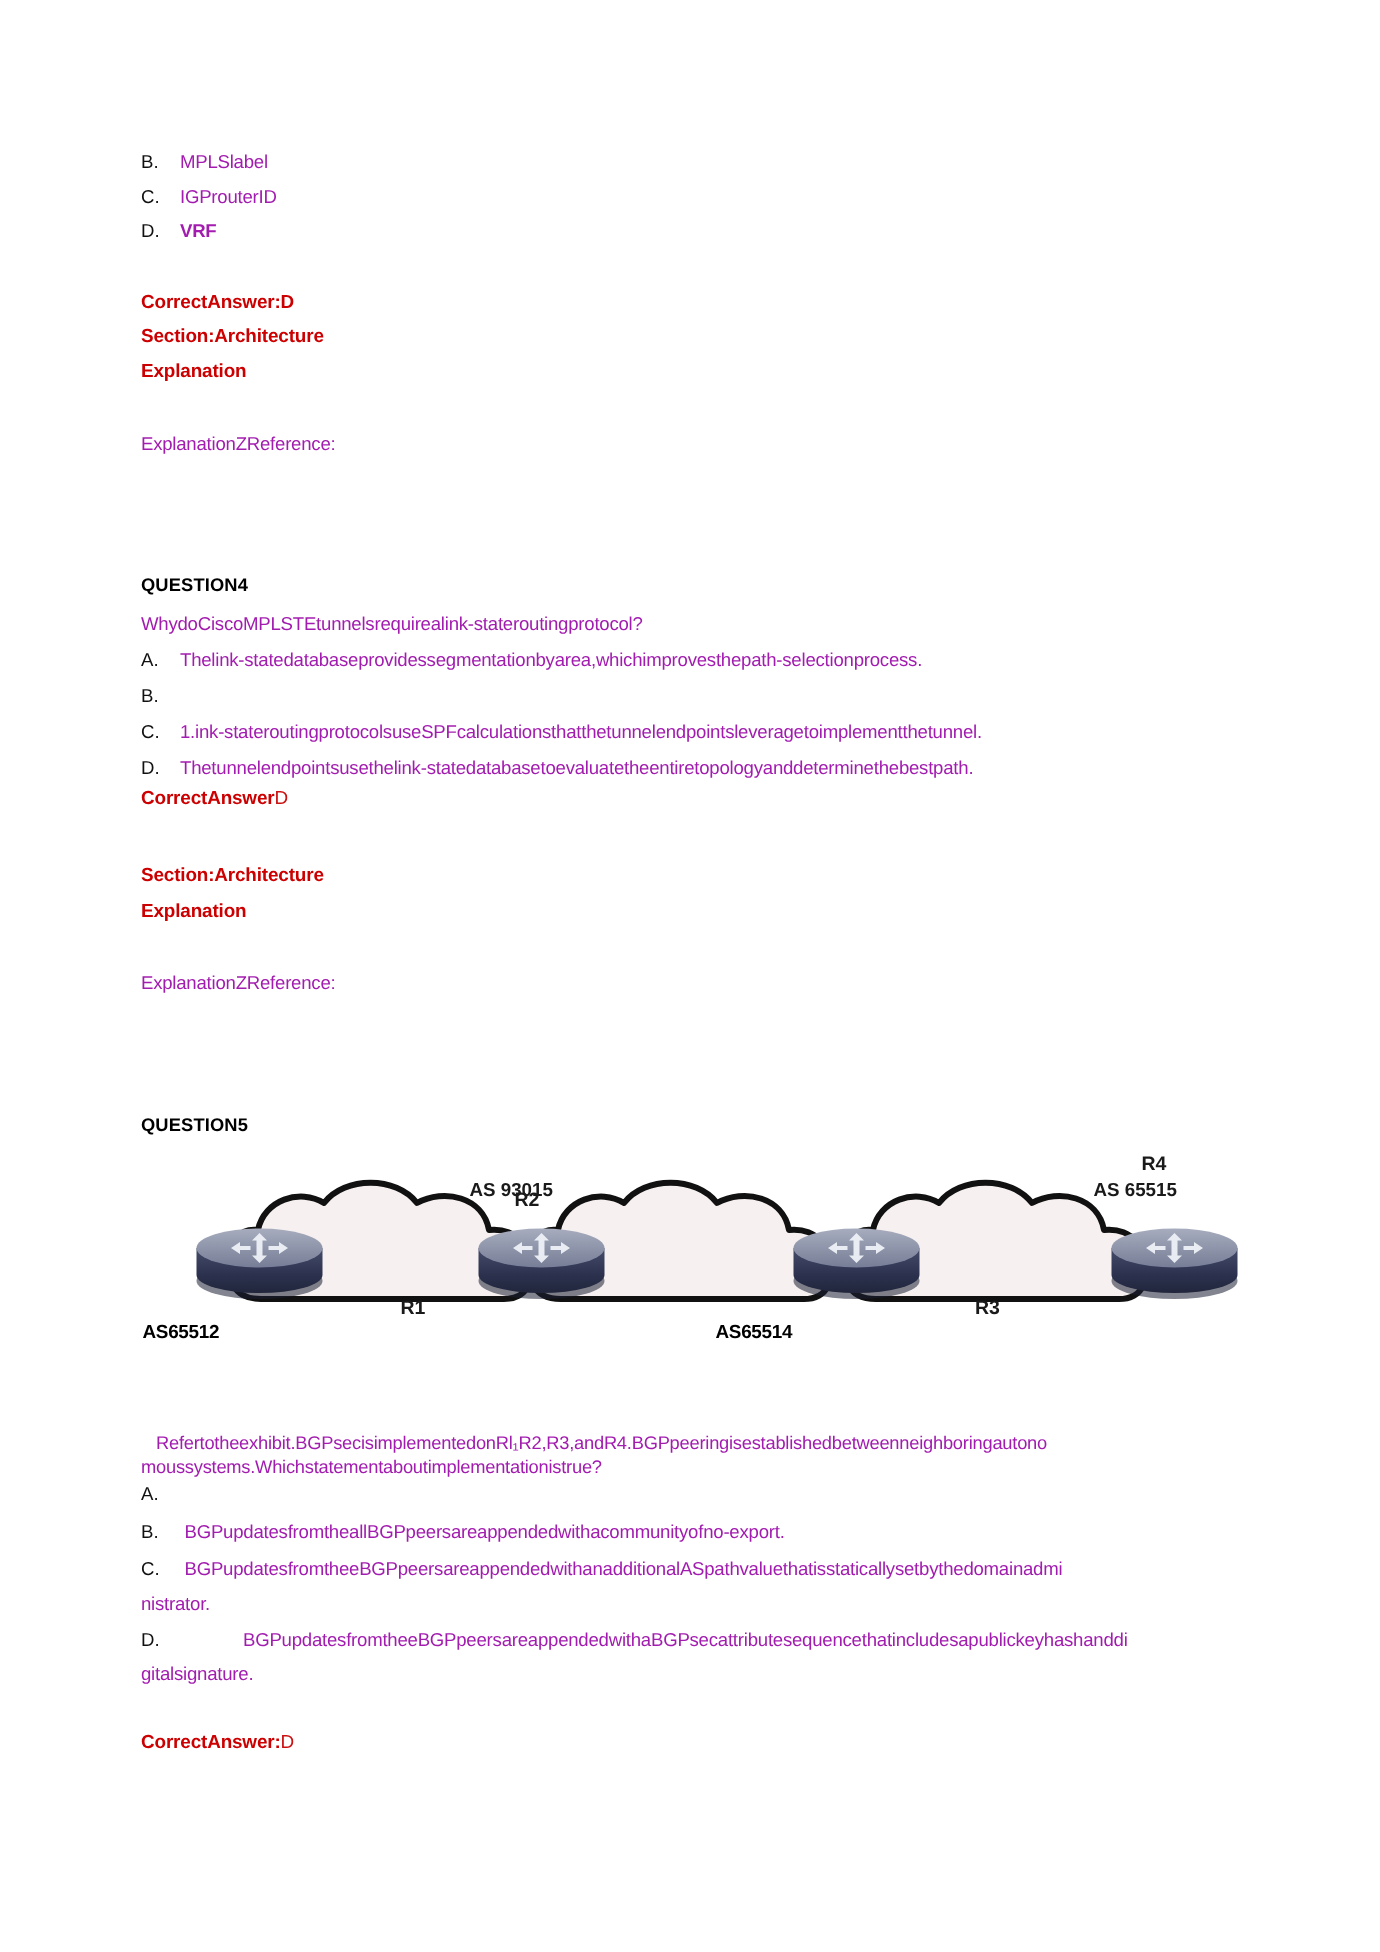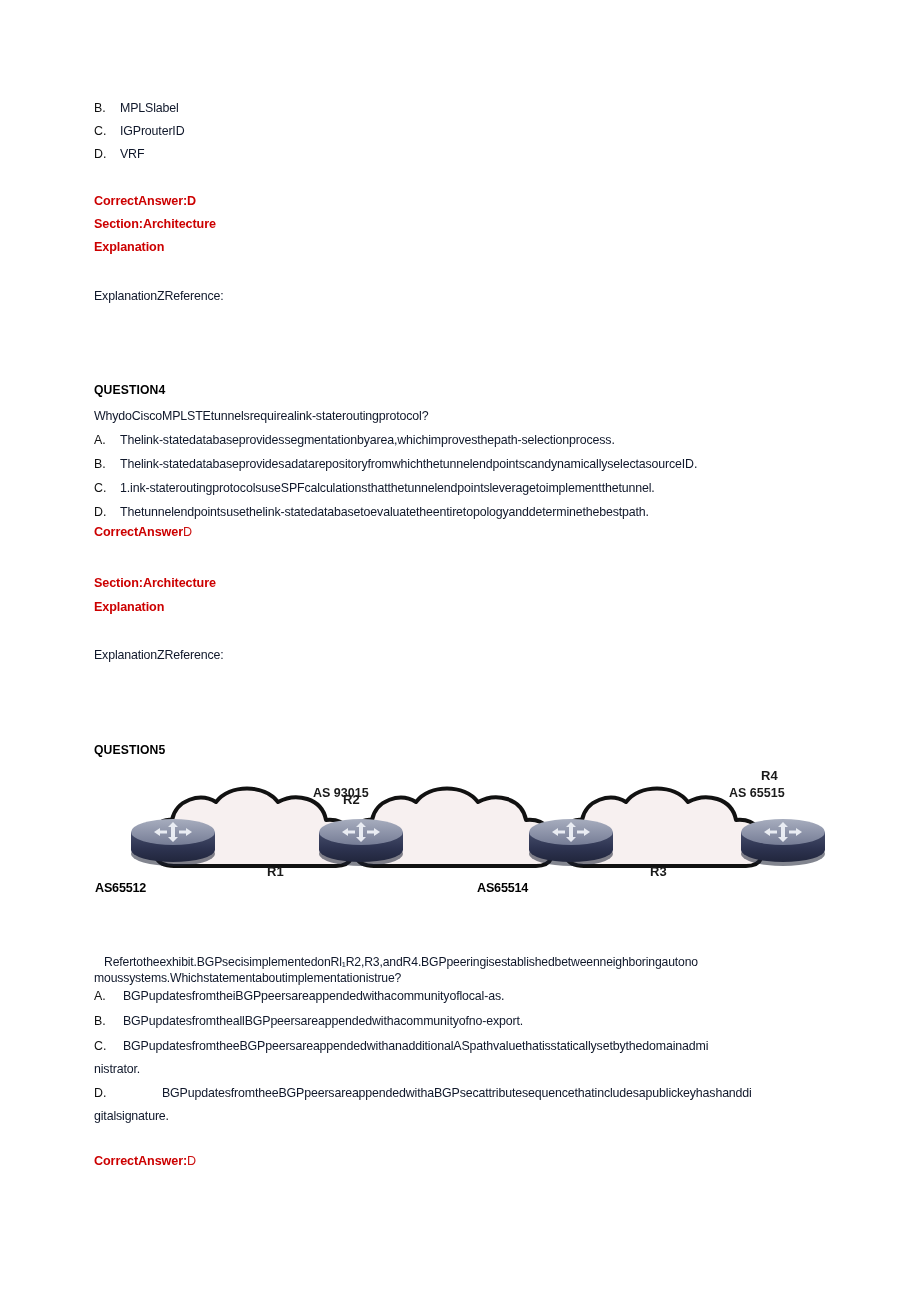--- a/index.html
+++ b/index.html
@@ -18,21 +18,21 @@
     height: 1301px;
     background: #ffffff;
     overflow: hidden;
   }
 
   
   .txt {
     position: absolute;
     font-size: 12.4px;
     line-height: 14px;
-    color: #0f172a;
+    color: #a21caf;
     white-space: nowrap;
     letter-spacing: -0.15px;
   }
   .opt-letter {
     position: absolute;
     font-size: 12.4px;
     line-height: 14px;
     color: #111111;
   }
   .red {
@@ -87,37 +87,36 @@
 
 <div class="page">
 
   <div class="opt-letter" style="left:94px; top:101px;">B.</div>
   <div class="txt" style="left:120px; top:101px;">MPLSlabel</div>
 
   <div class="opt-letter" style="left:94px; top:124px;">C.</div>
   <div class="txt" style="left:120px; top:124px;">IGProuterID</div>
 
   <div class="opt-letter" style="left:94px; top:147px;">D.</div>
-  <div class="txt" style="left:120px; top:147px;">VRF</div>
+  <div class="txt" style="left:120px; top:147px;font-weight:bold;">VRF</div>
 
   <div class="txt red" style="left:94px; top:194px;">CorrectAnswer:D</div>
   <div class="txt red" style="left:94px; top:217px;">Section:Architecture</div>
   <div class="txt red" style="left:94px; top:240px;">Explanation</div>
 
   <div class="txt" style="left:94px; top:289px;">ExplanationZReference:</div>
 
   <div class="txt qhead" style="left:94px; top:383px;">QUESTION4</div>
 
   <div class="txt" style="left:94px; top:409px;">WhydoCiscoMPLSTEtunnelsrequirealink-stateroutingprotocol?</div>
 
   <div class="opt-letter" style="left:94px; top:433px;">A.</div>
   <div class="txt" style="left:120px; top:433px;">Thelink-statedatabaseprovidessegmentationbyarea,whichimprovesthepath-selectionprocess.</div>
 
   <div class="opt-letter" style="left:94px; top:457px;">B.</div>
-  <div class="txt" style="left:120px; top:457px;">Thelink-statedatabaseprovidesadatarepositoryfromwhichthetunnelendpointscandynamicallyselectasourceID.</div>
 
   <div class="opt-letter" style="left:94px; top:481px;">C.</div>
   <div class="txt" style="left:120px; top:481px;">1.ink-stateroutingprotocolsuseSPFcalculationsthatthetunnelendpointsleveragetoimplementthetunnel.</div>
 
   <div class="opt-letter" style="left:94px; top:505px;">D.</div>
   <div class="txt" style="left:120px; top:505px;">Thetunnelendpointsusethelink-statedatabasetoevaluatetheentiretopologyanddeterminethebestpath.</div>
 
   <div class="txt red" style="left:94px; top:525px;">
     <span>CorrectAnswer</span><span class="red-thin">D</span>
   </div>
@@ -185,21 +184,20 @@
     <div class="dlabel" style="left:562px; top:104px;">R3</div>
   </div>
 
   <div class="aslabel" style="left:95px; top:881px;">AS65512</div>
   <div class="aslabel" style="left:477px; top:881px;">AS65514</div>
 
   <div class="txt" style="left:104px; top:955px; font-size:12.2px;">Refertotheexhibit.BGPsecisimplementedonRl₁R2,R3,andR4.BGPpeeringisestablishedbetweenneighboringautono</div>
   <div class="txt" style="left:94px; top:971px; font-size:12.2px;">moussystems.Whichstatementaboutimplementationistrue?</div>
 
   <div class="opt-letter" style="left:94px; top:989px;">A.</div>
-  <div class="txt" style="left:123px; top:989px;">BGPupdatesfromtheiBGPpeersareappendedwithacommunityoflocal-as.</div>
 
   <div class="opt-letter" style="left:94px; top:1014px;">B.</div>
   <div class="txt" style="left:123px; top:1014px;">BGPupdatesfromtheallBGPpeersareappendedwithacommunityofno-export.</div>
 
   <div class="opt-letter" style="left:94px; top:1039px;">C.</div>
   <div class="txt" style="left:123px; top:1039px;">BGPupdatesfromtheeBGPpeersareappendedwithanadditionalASpathvaluethatisstaticallysetbythedomainadmi</div>
   <div class="txt" style="left:94px; top:1062px;">nistrator.</div>
 
   <div class="opt-letter" style="left:94px; top:1086px;">D.</div>
   <div class="txt" style="left:123px; top:1086px;margin-left:39px;">BGPupdatesfromtheeBGPpeersareappendedwithaBGPsecattributesequencethatincludesapublickeyhashanddi</div>

